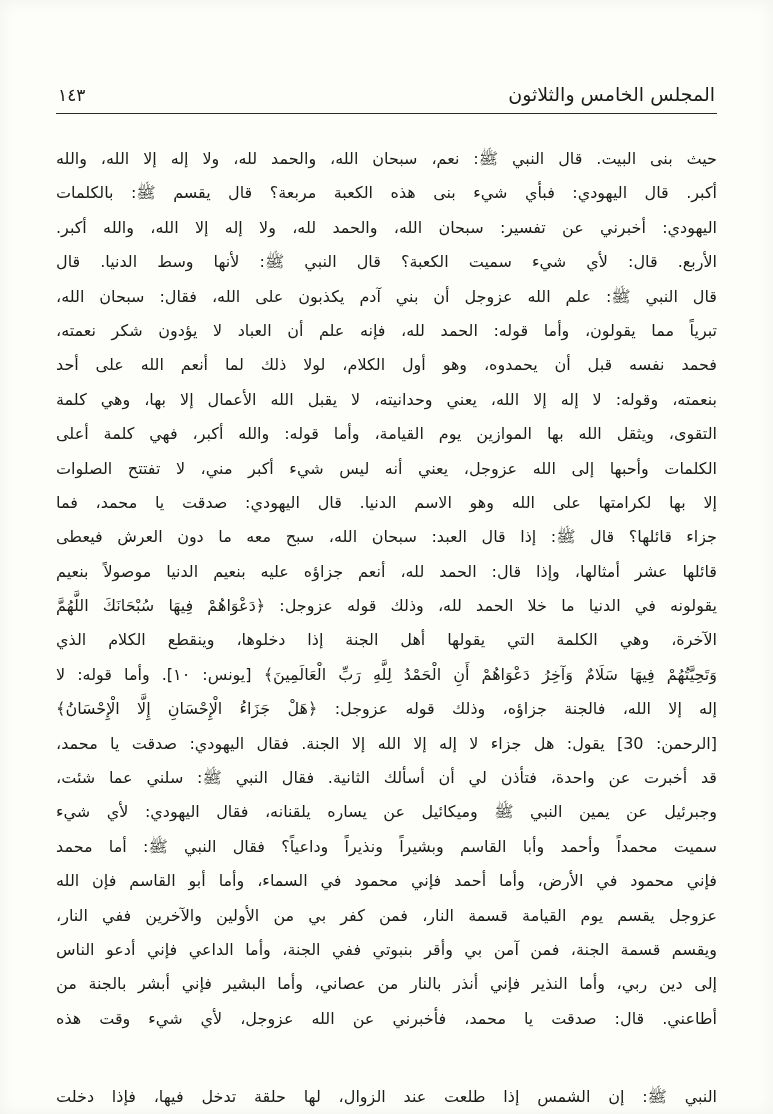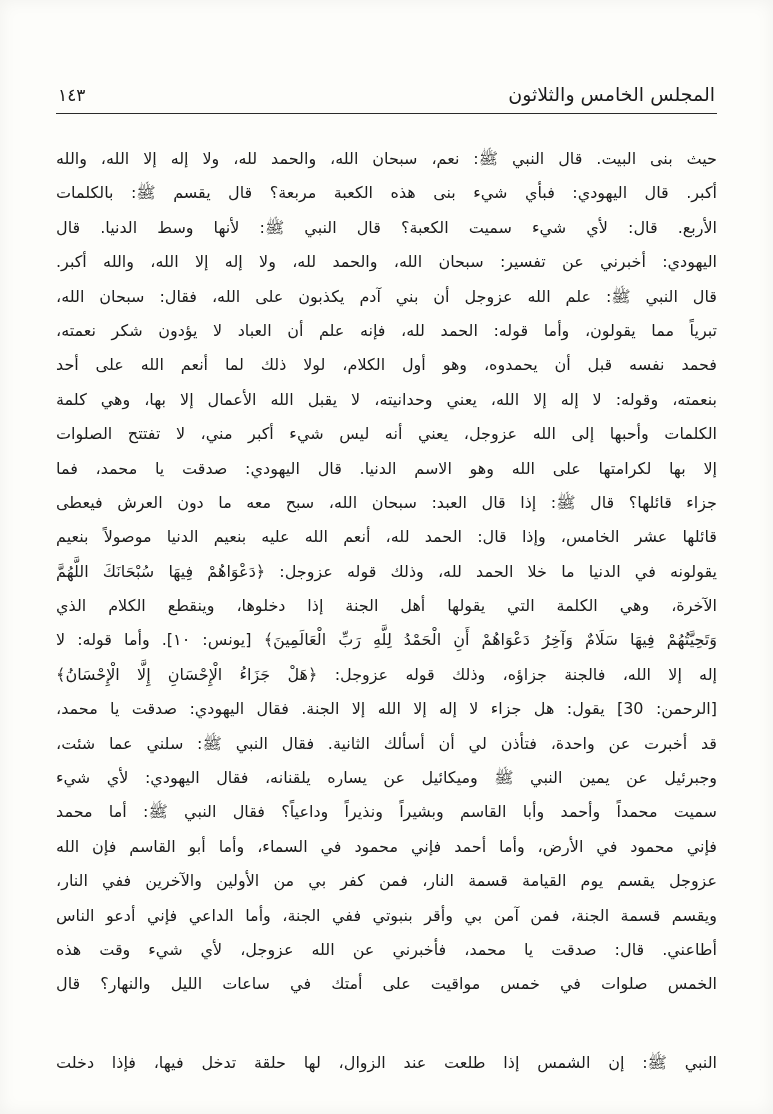--- a/index.html
+++ b/index.html
@@ -68,38 +68,39 @@
 
 <div class="page">
   <div class="header">
     <span class="title">المجلس الخامس والثلاثون</span>
     <span class="pagenum">١٤٣</span>
   </div>
   <div class="rule"></div>
   <div class="body">
       <div class="line">حيث بنى البيت. قال النبي ﷺ: نعم، سبحان الله، والحمد لله، ولا إله إلا الله، والله</div>
       <div class="line">أكبر. قال اليهودي: فبأي شيء بنى هذه الكعبة مربعة؟ قال يقسم ﷺ: بالكلمات</div>
+      <div class="line">اليهودي: أخبرني عن تفسير: سبحان الله، والحمد لله، ولا إله إلا الله، والله أكبر.</div>
       <div class="line">الأربع. قال: لأي شيء سميت الكعبة؟ قال النبي ﷺ: لأنها وسط الدنيا. قال</div>
-      <div class="line">اليهودي: أخبرني عن تفسير: سبحان الله، والحمد لله، ولا إله إلا الله، والله أكبر.</div>
       <div class="line">قال النبي ﷺ: علم الله عزوجل أن بني آدم يكذبون على الله، فقال: سبحان الله،</div>
       <div class="line">تبرياً مما يقولون، وأما قوله: الحمد لله، فإنه علم أن العباد لا يؤدون شكر نعمته،</div>
       <div class="line">فحمد نفسه قبل أن يحمدوه، وهو أول الكلام، لولا ذلك لما أنعم الله على أحد</div>
       <div class="line">بنعمته، وقوله: لا إله إلا الله، يعني وحدانيته، لا يقبل الله الأعمال إلا بها، وهي كلمة</div>
+      <div class="line">التقوى، ويثقل الله بها الموازين يوم القيامة، وأما قوله: والله أكبر، فهي كلمة أعلى</div>
       <div class="line">الكلمات وأحبها إلى الله عزوجل، يعني أنه ليس شيء أكبر مني، لا تفتتح الصلوات</div>
       <div class="line">إلا بها لكرامتها على الله وهو الاسم الدنيا. قال اليهودي: صدقت يا محمد، فما</div>
       <div class="line">جزاء قائلها؟ قال ﷺ: إذا قال العبد: سبحان الله، سبح معه ما دون العرش فيعطى</div>
-      <div class="line">قائلها عشر الخامس، وإذا قال: الحمد لله، أنعم الله عليه بنعيم الدنيا موصولاً بنعيم</div>
+      <div class="line">قائلها عشر أمثالها، وإذا قال: الحمد لله، أنعم جزاؤه عليه بنعيم الدنيا موصولاً بنعيم</div>
       <div class="line">يقولونه في الدنيا ما خلا الحمد لله، وذلك قوله عزوجل: ﴿دَعْوَاهُمْ فِيهَا سُبْحَانَكَ اللَّهُمَّ</div>
       <div class="line">الآخرة، وهي الكلمة التي يقولها أهل الجنة إذا دخلوها، وينقطع الكلام الذي</div>
       <div class="line">وَتَحِيَّتُهُمْ فِيهَا سَلَامٌ وَآخِرُ دَعْوَاهُمْ أَنِ الْحَمْدُ لِلَّهِ رَبِّ الْعَالَمِينَ﴾ [يونس: ١٠]. وأما قوله: لا</div>
       <div class="line">إله إلا الله، فالجنة جزاؤه، وذلك قوله عزوجل: ﴿هَلْ جَزَاءُ الْإِحْسَانِ إِلَّا الْإِحْسَانُ﴾</div>
       <div class="line">[الرحمن: 30] يقول: هل جزاء لا إله إلا الله إلا الجنة. فقال اليهودي: صدقت يا محمد،</div>
       <div class="line">قد أخبرت عن واحدة، فتأذن لي أن أسألك الثانية. فقال النبي ﷺ: سلني عما شئت،</div>
       <div class="line">وجبرئيل عن يمين النبي ﷺ وميكائيل عن يساره يلقنانه، فقال اليهودي: لأي شيء</div>
       <div class="line">سميت محمداً وأحمد وأبا القاسم وبشيراً ونذيراً وداعياً؟ فقال النبي ﷺ: أما محمد</div>
       <div class="line">فإني محمود في الأرض، وأما أحمد فإني محمود في السماء، وأما أبو القاسم فإن الله</div>
       <div class="line">عزوجل يقسم يوم القيامة قسمة النار، فمن كفر بي من الأولين والآخرين ففي النار،</div>
       <div class="line">ويقسم قسمة الجنة، فمن آمن بي وأقر بنبوتي ففي الجنة، وأما الداعي فإني أدعو الناس</div>
+      <div class="line">إلى دين ربي، وأما النذير فإني أنذر بالنار من عصاني، وأما البشير فإني أبشر بالجنة من</div>
       <div class="line">أطاعني. قال: صدقت يا محمد، فأخبرني عن الله عزوجل، لأي شيء وقت هذه</div>
-      <div class="line">الخمس صلوات في خمس مواقيت على أمتك في ساعات الليل والنهار؟ قال</div>
       <div class="line">النبي ﷺ: إن الشمس إذا طلعت عند الزوال، لها حلقة تدخل فيها، فإذا دخلت</div>
     </div>
 </div>
 
 </body></html>

